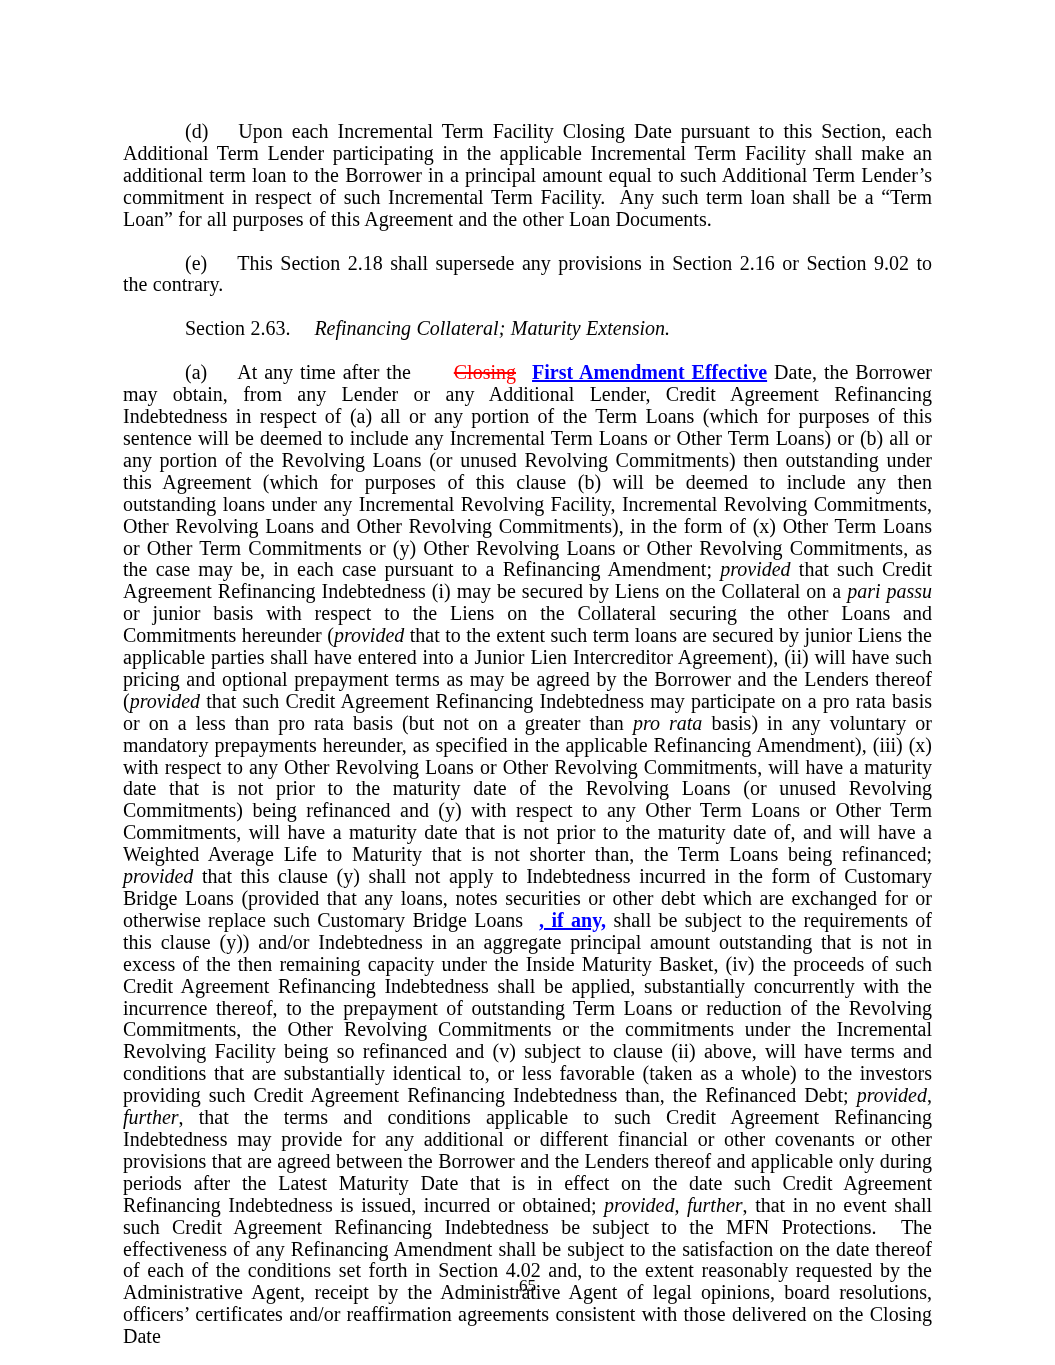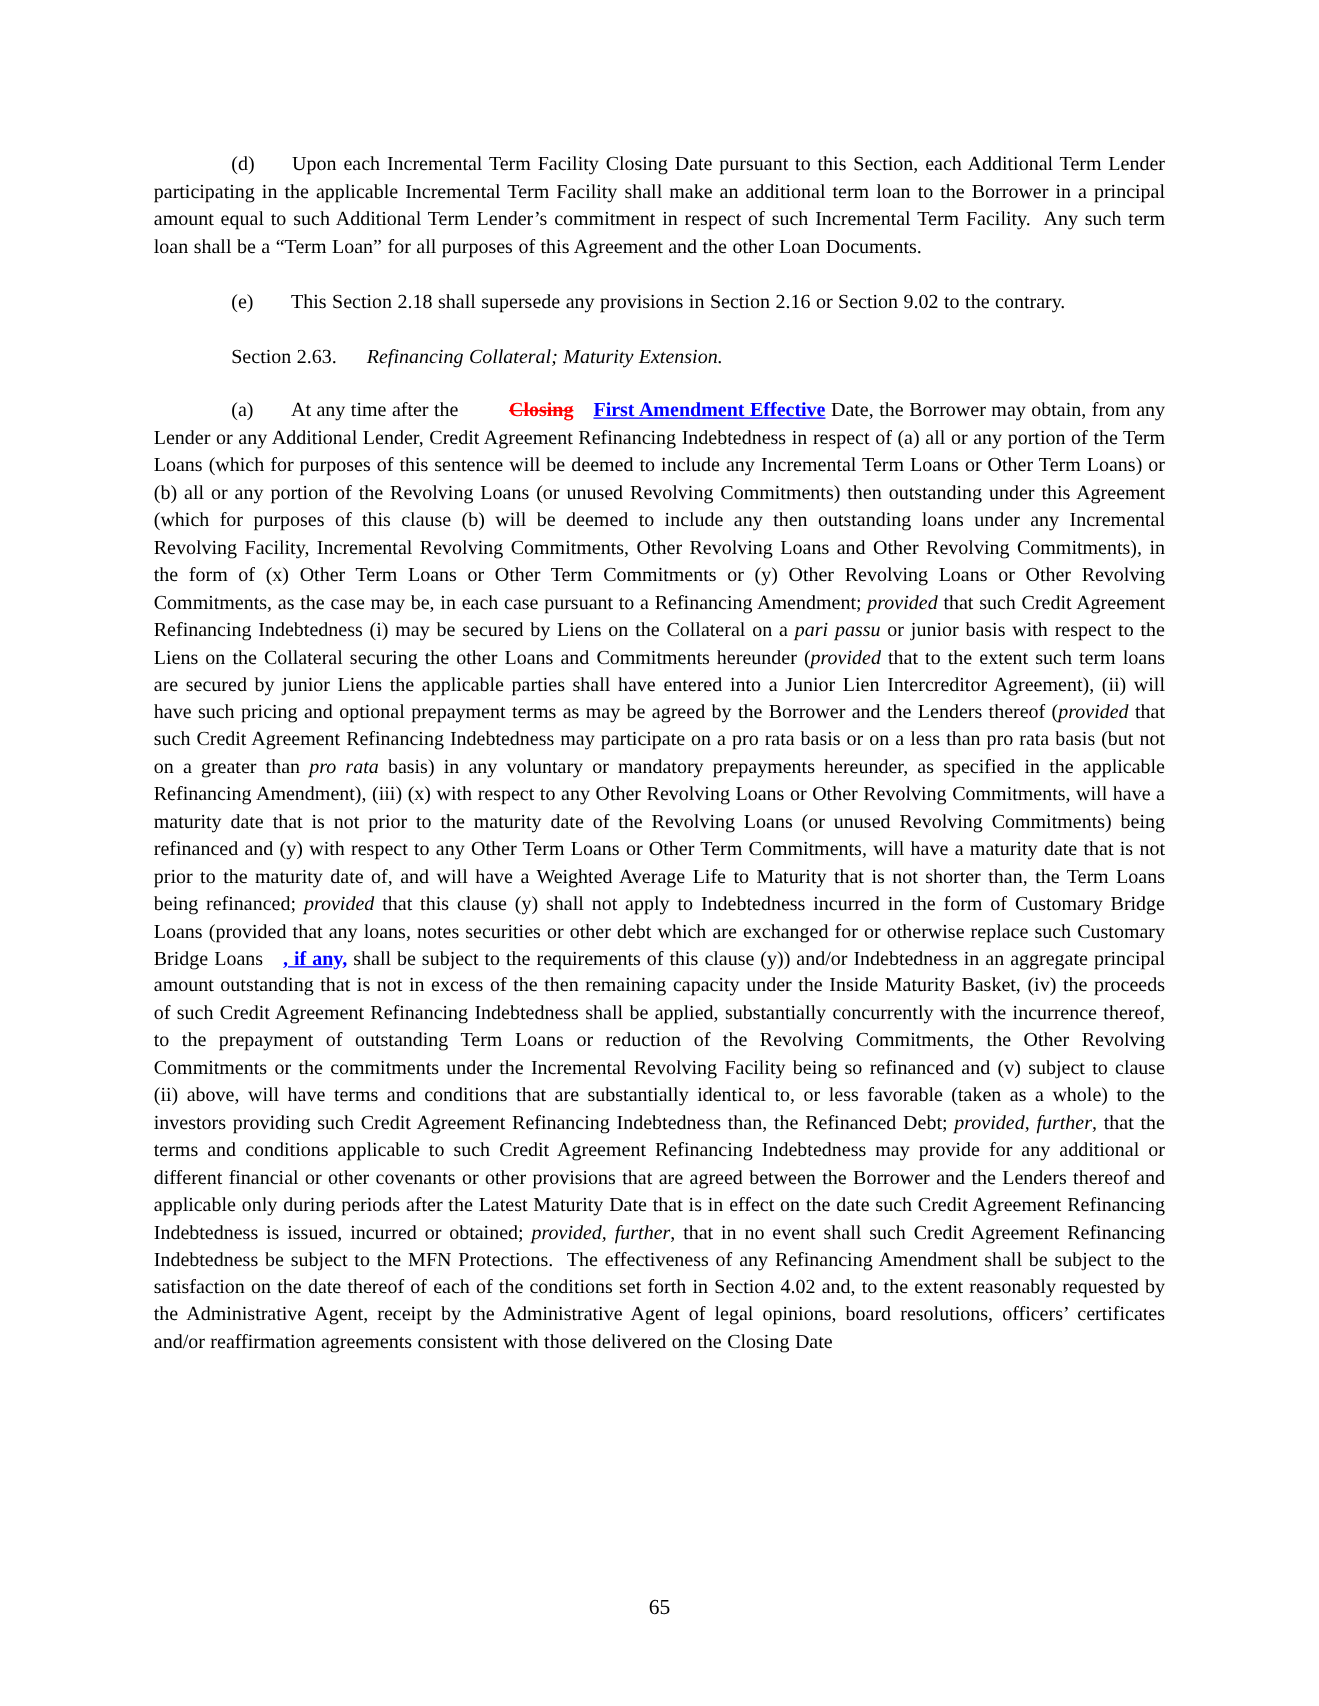--- a/index.html
+++ b/index.html
@@ -16,32 +16,32 @@
     background: var(--bg, #ffffff);
     overflow: hidden;
   }
   .content {
     position: absolute;
     top: 121px;
     left: 123px;
     right: 123px;
   }
   .para {
-    font-size: 16px;
+    font-size: 20px;
     line-height: 21.9px;
     text-align: justify;
     text-indent: 62px;
     margin-bottom: 22px;
     word-spacing: 0.4px;
   }
   .seg-n { font-style: normal; }
   .seg-i { font-style: italic; }
   .seg-del {
     color: var(--del, #ff0000);
-    font-weight: bold;
+    font-weight: normal;
     text-decoration: line-through;
     margin-left: 36px;
   }
   .seg-ins {
     color: var(--ins, #0000ff);
     font-weight: bold;
     text-decoration: underline;
     margin-left: 16px;
   }
   .seg-tab { display: inline-block; }

